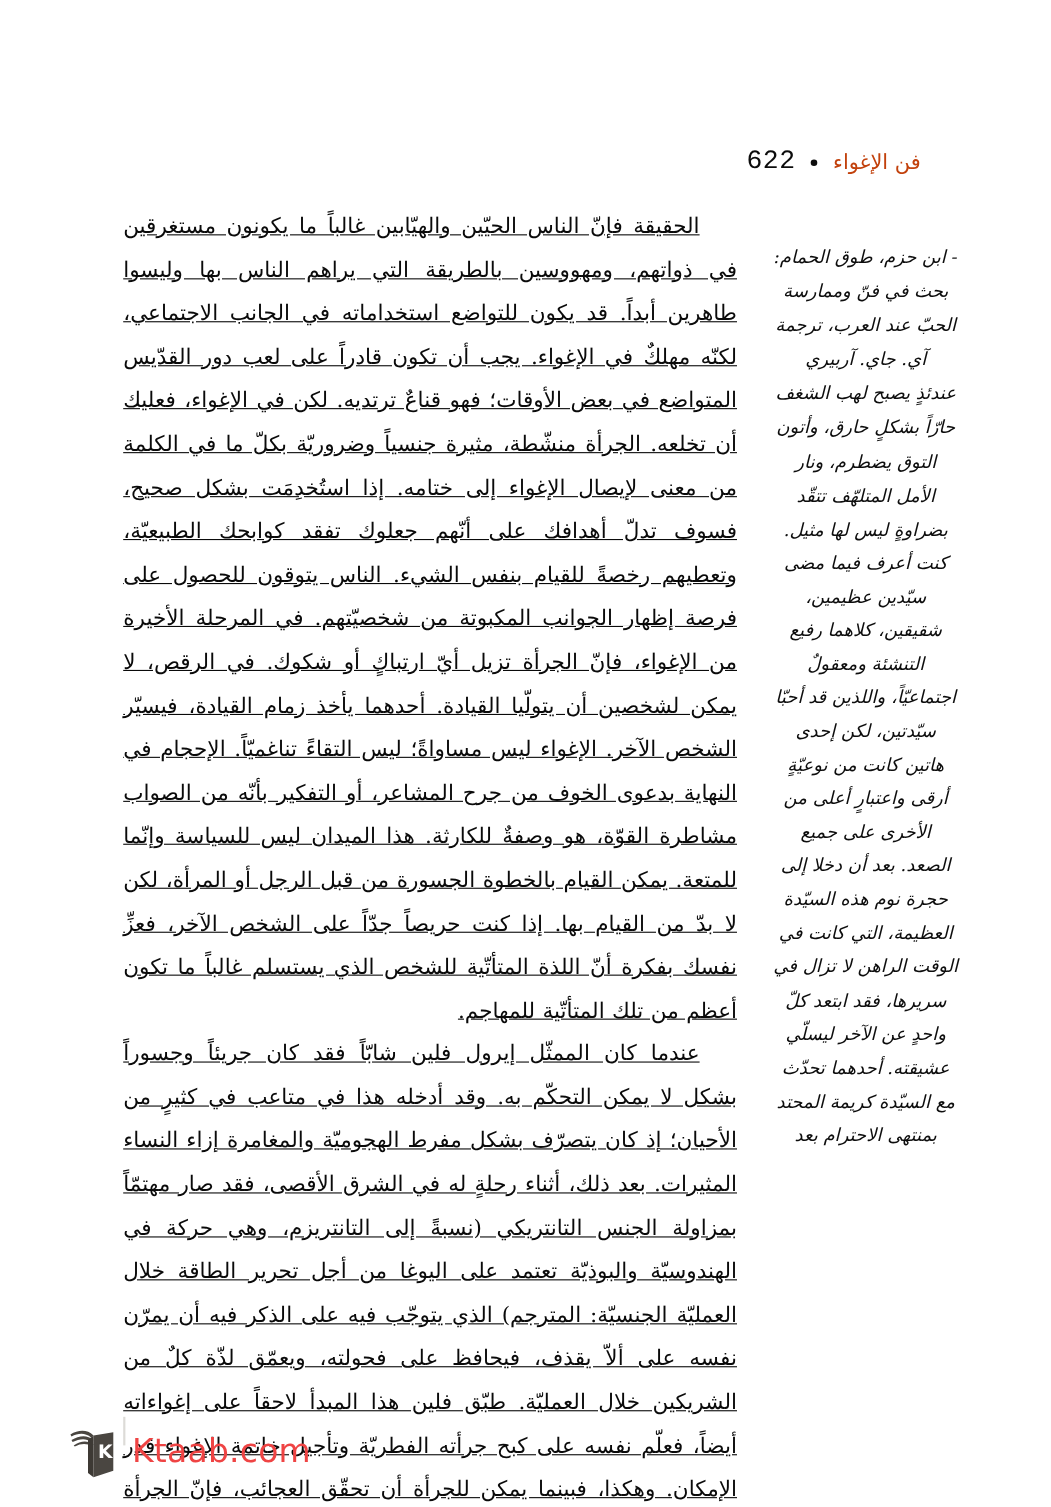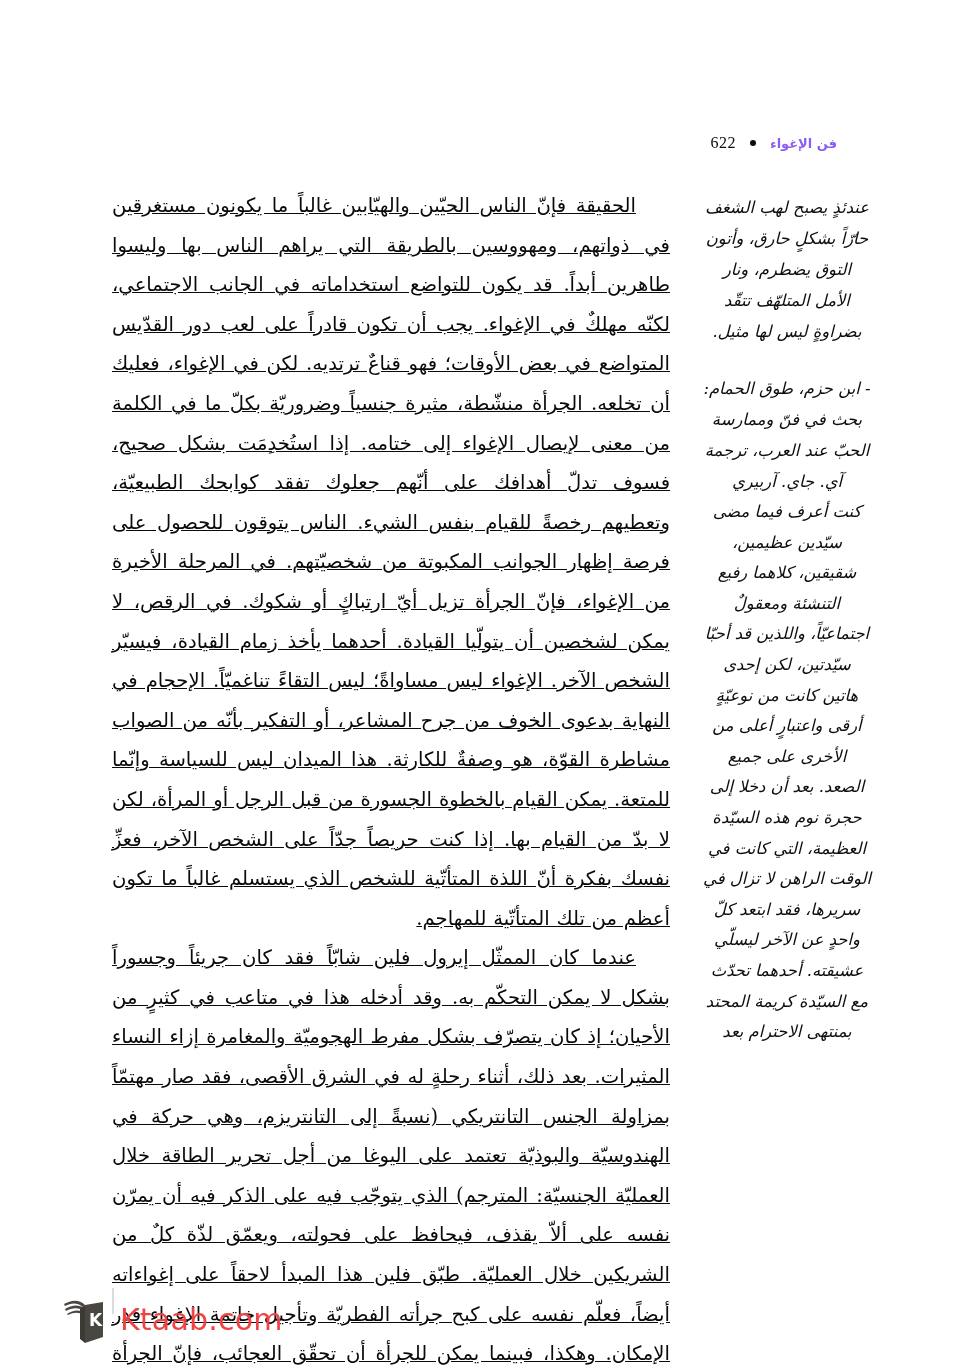--- a/index.html
+++ b/index.html
@@ -25,36 +25,36 @@
     top: 134px;
     right: 118px;
     display: flex;
     flex-direction: row;
     align-items: center;
     gap: 14px;
     direction: rtl;
   }
   .running-head .rh-title {
     font-family: "DejaVu Serif", "DejaVu Sans", serif;
-    font-size: 13px;
-    font-weight: 700;
+    font-size: 19px;
+    font-weight: 400;
     letter-spacing: 0;
-    color: #8b5cf6;
+    color: #c2410c;
     white-space: nowrap;
   }
   .running-head .rh-dot {
     width: 6px;
     height: 6px;
     border-radius: 50%;
     background: #0c0c0c;
     flex: none;
   }
   .running-head .rh-page {
-    font-family: Liberation Serif, serif;
-    font-size: 16px;
+    font-family: Liberation Mono, monospace;
+    font-size: 24px;
     color: #0c0c0c;
     letter-spacing: 0.5px;
   }
 
   
   .body-col {
     position: absolute;
     top: 186px;
     left: 112px;
     width: 558px;
@@ -144,22 +144,22 @@
     <span class="rh-dot"></span>
     <span class="rh-page">622</span>
   </div>
 
   <div class="body-col">
     <p class="indent">الحقيقة فإنّ الناس الحيّين والهيّابين غالباً ما يكونون مستغرقين في ذواتهم، ومهووسين بالطريقة التي يراهم الناس بها وليسوا طاهرين أبداً. قد يكون للتواضع استخداماته في الجانب الاجتماعي، لكنّه مهلكٌ في الإغواء. يجب أن تكون قادراً على لعب دور القدّيس المتواضع في بعض الأوقات؛ فهو قناعٌ ترتديه. لكن في الإغواء، فعليك أن تخلعه. الجرأة منشّطة، مثيرة جنسياً وضروريّة بكلّ ما في الكلمة من معنى لإيصال الإغواء إلى ختامه. إذا استُخدِمَت بشكل صحيح، فسوف تدلّ أهدافك على أنّهم جعلوك تفقد كوابحك الطبيعيّة، وتعطيهم رخصةً للقيام بنفس الشيء. الناس يتوقون للحصول على فرصة إظهار الجوانب المكبوتة من شخصيّتهم. في المرحلة الأخيرة من الإغواء، فإنّ الجرأة تزيل أيّ ارتباكٍ أو شكوك. في الرقص، لا يمكن لشخصين أن يتولّيا القيادة. أحدهما يأخذ زمام القيادة، فيسيّر الشخص الآخر. الإغواء ليس مساواةً؛ ليس التقاءً تناغميّاً. الإحجام في النهاية بدعوى الخوف من جرح المشاعر، أو التفكير بأنّه من الصواب مشاطرة القوّة، هو وصفةٌ للكارثة. هذا الميدان ليس للسياسة وإنّما للمتعة. يمكن القيام بالخطوة الجسورة من قبل الرجل أو المرأة، لكن لا بدّ من القيام بها. إذا كنت حريصاً جدّاً على الشخص الآخر، فعزِّ نفسك بفكرة أنّ اللذة المتأتّية للشخص الذي يستسلم غالباً ما تكون أعظم من تلك المتأتّية للمهاجم.</p>
     <p class="indent">عندما كان الممثّل إيرول فلين شابّاً فقد كان جريئاً وجسوراً بشكل لا يمكن التحكّم به. وقد أدخله هذا في متاعب في كثيرٍ من الأحيان؛ إذ كان يتصرّف بشكل مفرط الهجوميّة والمغامرة إزاء النساء المثيرات. بعد ذلك، أثناء رحلةٍ له في الشرق الأقصى، فقد صار مهتمّاً بمزاولة الجنس التانتريكي (نسبةً إلى التانتريزم، وهي حركة في الهندوسيّة والبوذيّة تعتمد على اليوغا من أجل تحرير الطاقة خلال العمليّة الجنسيّة: المترجم) الذي يتوجّب فيه على الذكر فيه أن يمرّن نفسه على ألاّ يقذف، فيحافظ على فحولته، ويعمّق لذّة كلٌ من الشريكين خلال العمليّة. طبّق فلين هذا المبدأ لاحقاً على إغواءاته أيضاً، فعلّم نفسه على كبح جرأته الفطريّة وتأجيل خاتمة الإغواء قدر الإمكان. وهكذا، فبينما يمكن للجرأة أن تحقّق العجائب، فإنّ الجرأة التي لا يمكن التحكّم بها ليست مغوية وإنّما مخيفة؛ يجب أن تكون قادراً على أن</p>
   </div>
 
   <div class="margin-col">
+    <p class="margin-note attribution">- ابن حزم، طوق الحمام: بحث في فنّ وممارسة الحبّ عند العرب، ترجمة آي. جاي. آربيري</p>
     <p class="margin-note quote-body">عندئذٍ يصبح لهب الشغف حارّاً بشكلٍ حارق، وأتون التوق يضطرم، ونار الأمل المتلهّف تتقّد بضراوةٍ ليس لها مثيل.</p>
-    <p class="margin-note attribution">- ابن حزم، طوق الحمام: بحث في فنّ وممارسة الحبّ عند العرب، ترجمة آي. جاي. آربيري</p>
     <p class="margin-note second-note">كنت أعرف فيما مضى سيّدين عظيمين، شقيقين، كلاهما رفيع التنشئة ومعقولٌ اجتماعيّاً، واللذين قد أحبّا سيّدتين، لكن إحدى هاتين كانت من نوعيّةٍ أرقى واعتبارٍ أعلى من الأخرى على جميع الصعد. بعد أن دخلا إلى حجرة نوم هذه السيّدة العظيمة، التي كانت في الوقت الراهن لا تزال في سريرها، فقد ابتعد كلّ واحدٍ عن الآخر ليسلّي عشيقته. أحدهما تحدّث مع السيّدة كريمة المحتد بمنتهى الاحترام بعد</p>
   </div>
 
   <div class="watermark">
     <span class="wm-tick"></span>
     <span class="wm-logo">
       <svg width="46" height="48" viewBox="0 0 46 48" xmlns="http://www.w3.org/2000/svg" aria-hidden="true">
 
         <path d="M2 8 C9 4, 17 3, 23 9 L21 11 C15 6, 9 7, 3 10 Z" fill="#4a4641"></path>
         <path d="M3 13 C10 9, 17 8, 23 13 L21 15 C16 11, 10 12, 4 15 Z" fill="#4a4641"></path>

